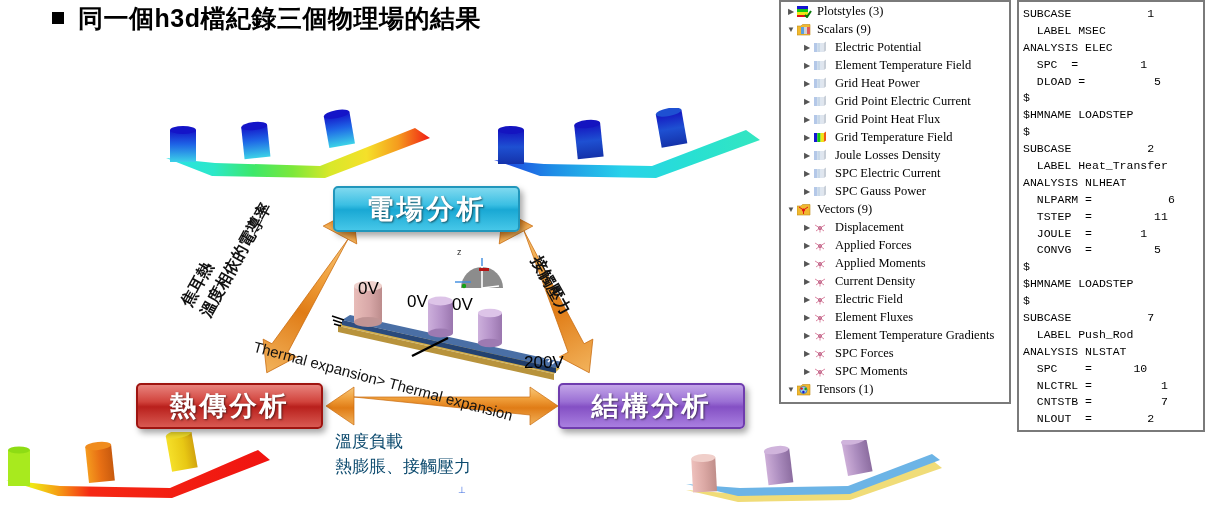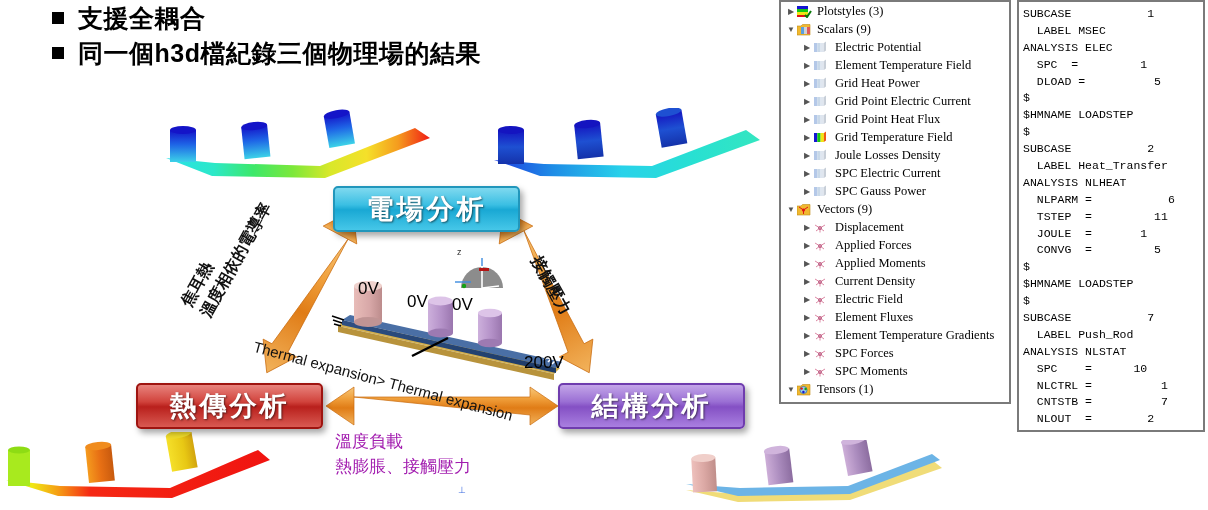--- a/index.html
+++ b/index.html
@@ -60,21 +60,21 @@
   .lbl-left {
     left:176px; top:300px;
     transform:rotate(-61deg); transform-origin:left top;
   }
   .lbl-right {
     left:545px; top:252px;
     transform:rotate(61deg); transform-origin:left top;
   }
   .lbl-bottom {
     position:absolute; left:335px; top:430px;
-    font-size:17px; color:#a21caf; line-height:1.45; white-space:nowrap;
+    font-size:17px; color:#0c4a6e; line-height:1.45; white-space:nowrap;
   }
 
   
   .center-model { position:absolute; left:330px; top:268px; width:245px; height:118px; }
   .volt {
     position:absolute; font-size:17px; color:#000; font-weight:normal;
   }
   .thermal-text {
     position:absolute; left:256px; top:338px;
     font-size:15px; color:#111; white-space:nowrap;
@@ -108,24 +108,20 @@
     background:#fff; border:2px solid #7a7a7a;
     font-family:"Liberation Mono", monospace; font-size:11.5px;
     color:#000; padding:4px 0 0 4px; overflow:hidden; line-height:1.47;
   }
   .code-line { white-space:pre; }
 </style>
 </head>
 <body>
 
 <div class="bullets">
-  <div class="bullet-row">
-    <div class="bullet-mark"></div>
-    <div class="bullet-text">支援全耦合</div>
-  </div>
   <div class="bullet-row">
     <div class="bullet-mark"></div>
     <div class="bullet-text">同一個h3d檔紀錄三個物理場的結果</div>
   </div>
 </div>
 
 <svg class="fea" style="left:150px;top:108px;" width="300" height="95" viewBox="0 0 300 95">
   <defs>
     <linearGradient id="rain" x1="0" y1="0" x2="1" y2="0">
       <stop offset="0%" stop-color="#28e0ea"></stop>

